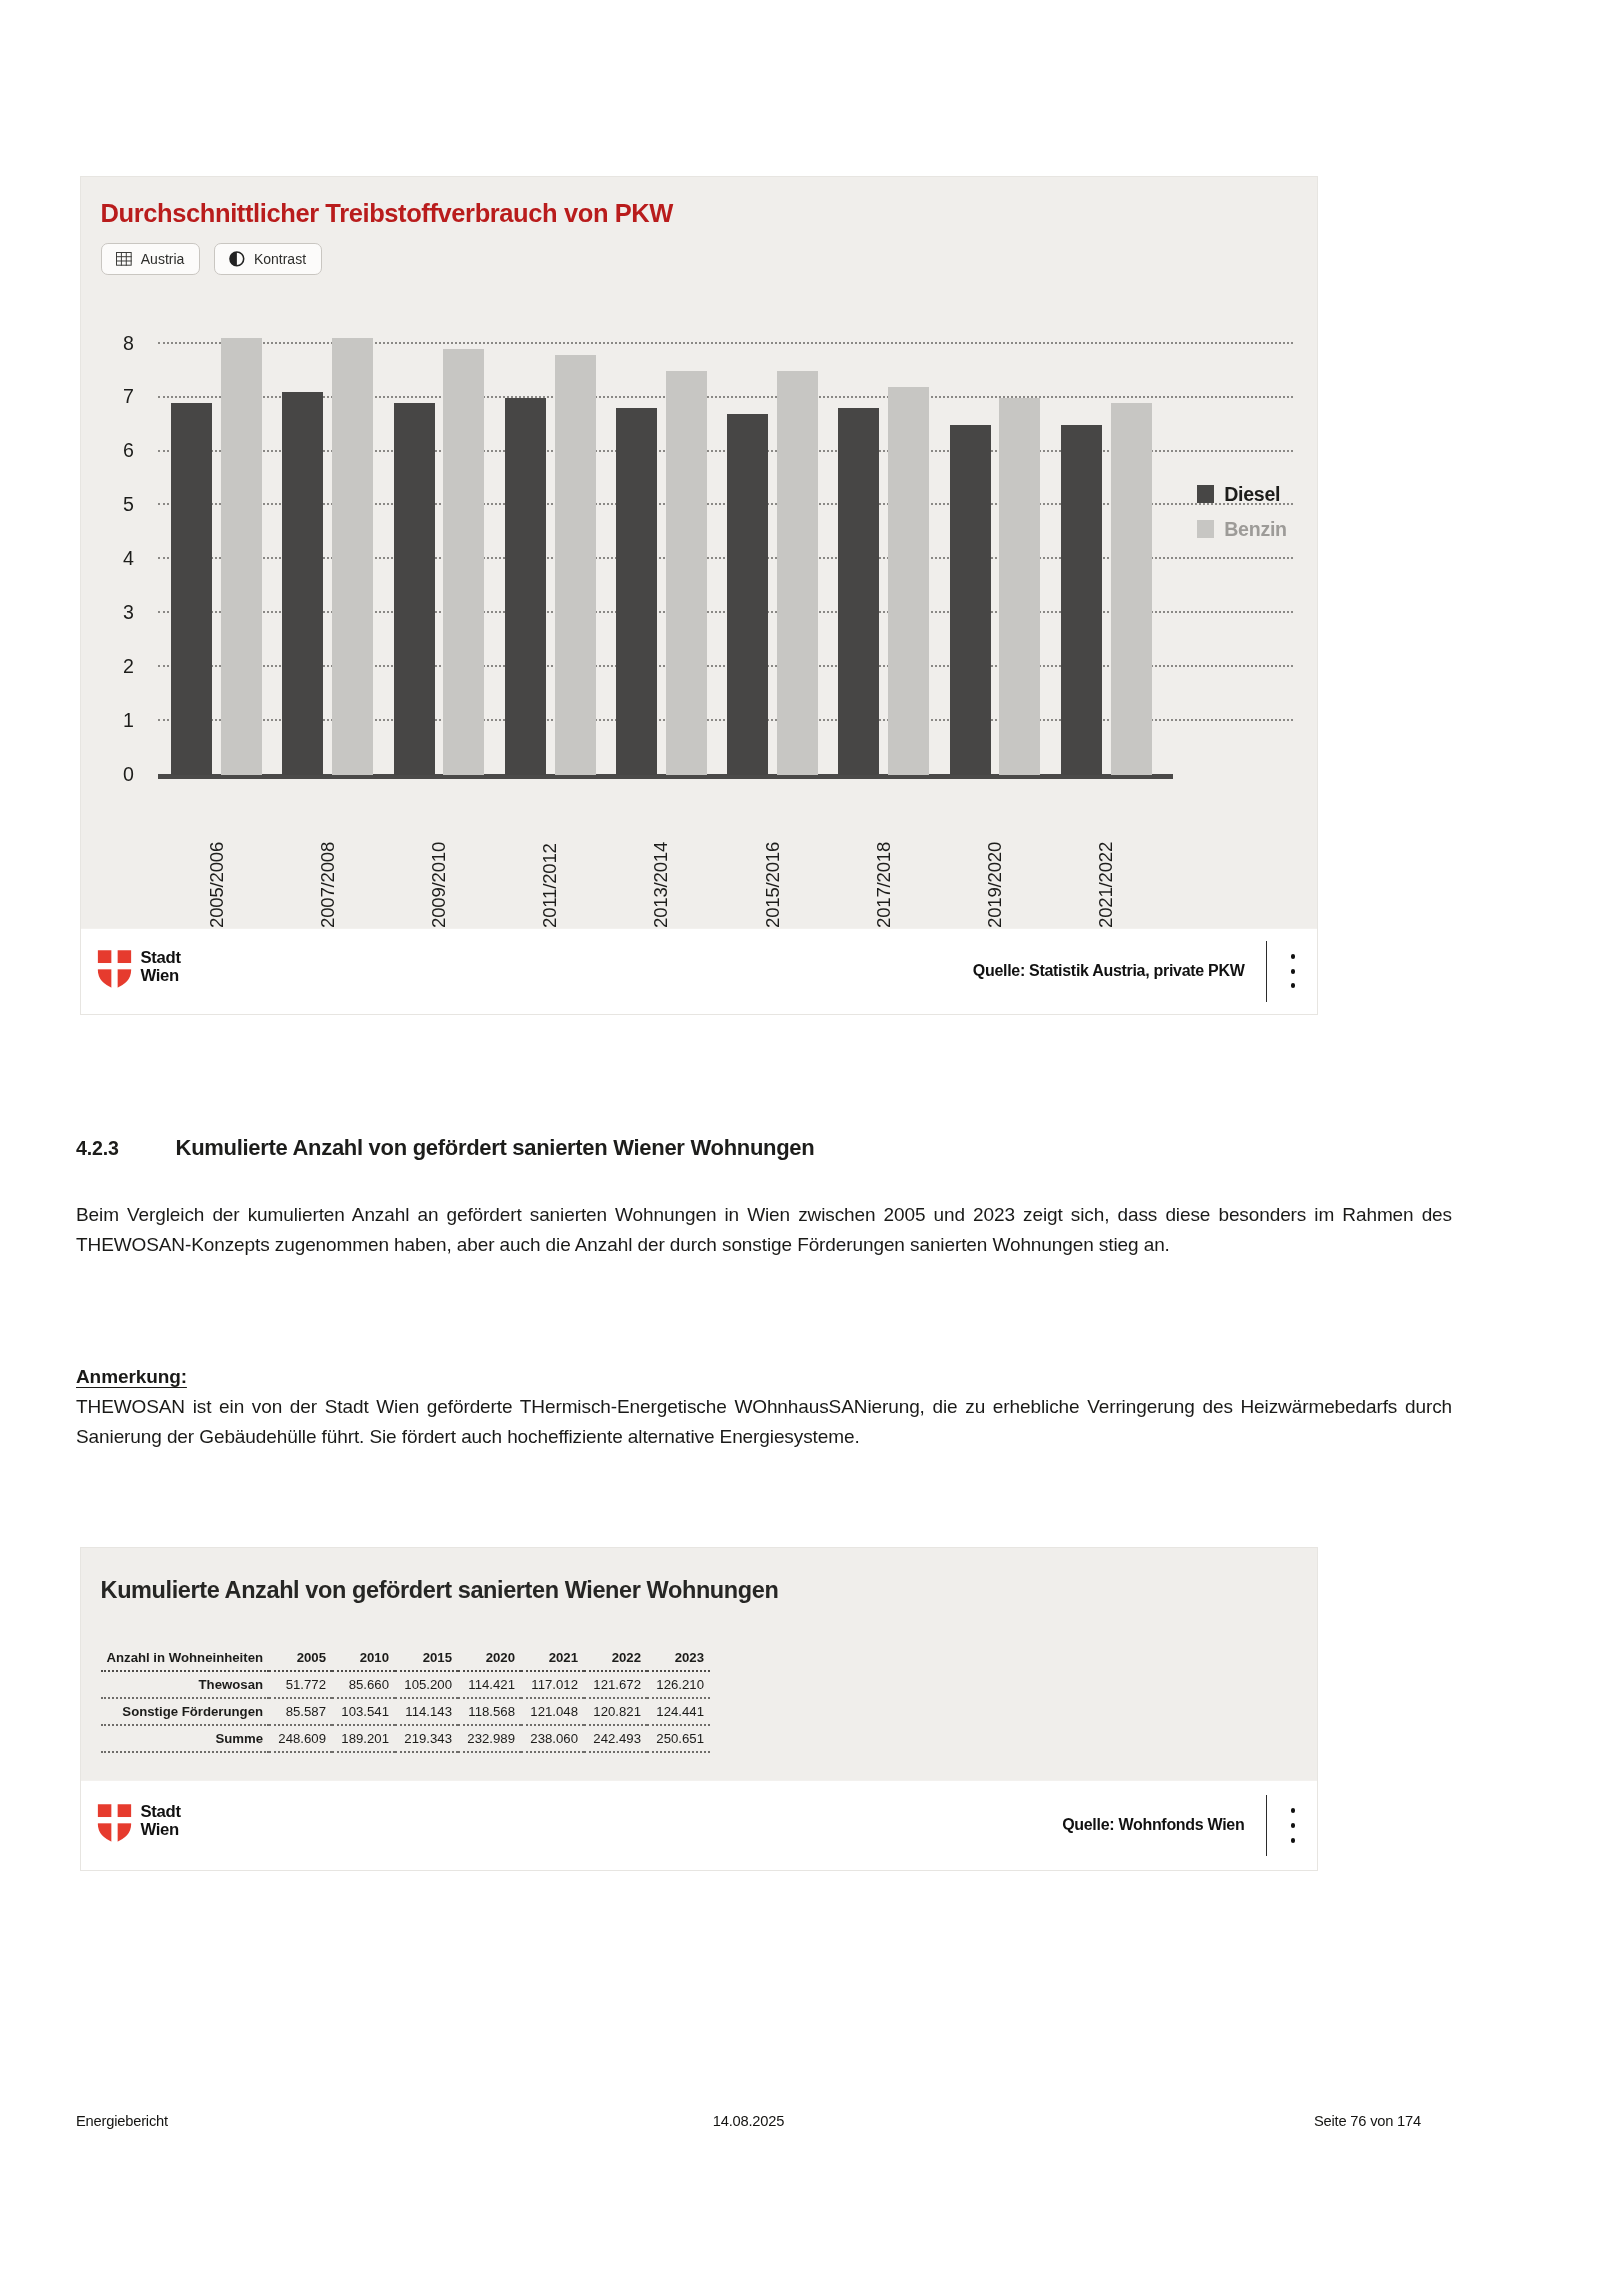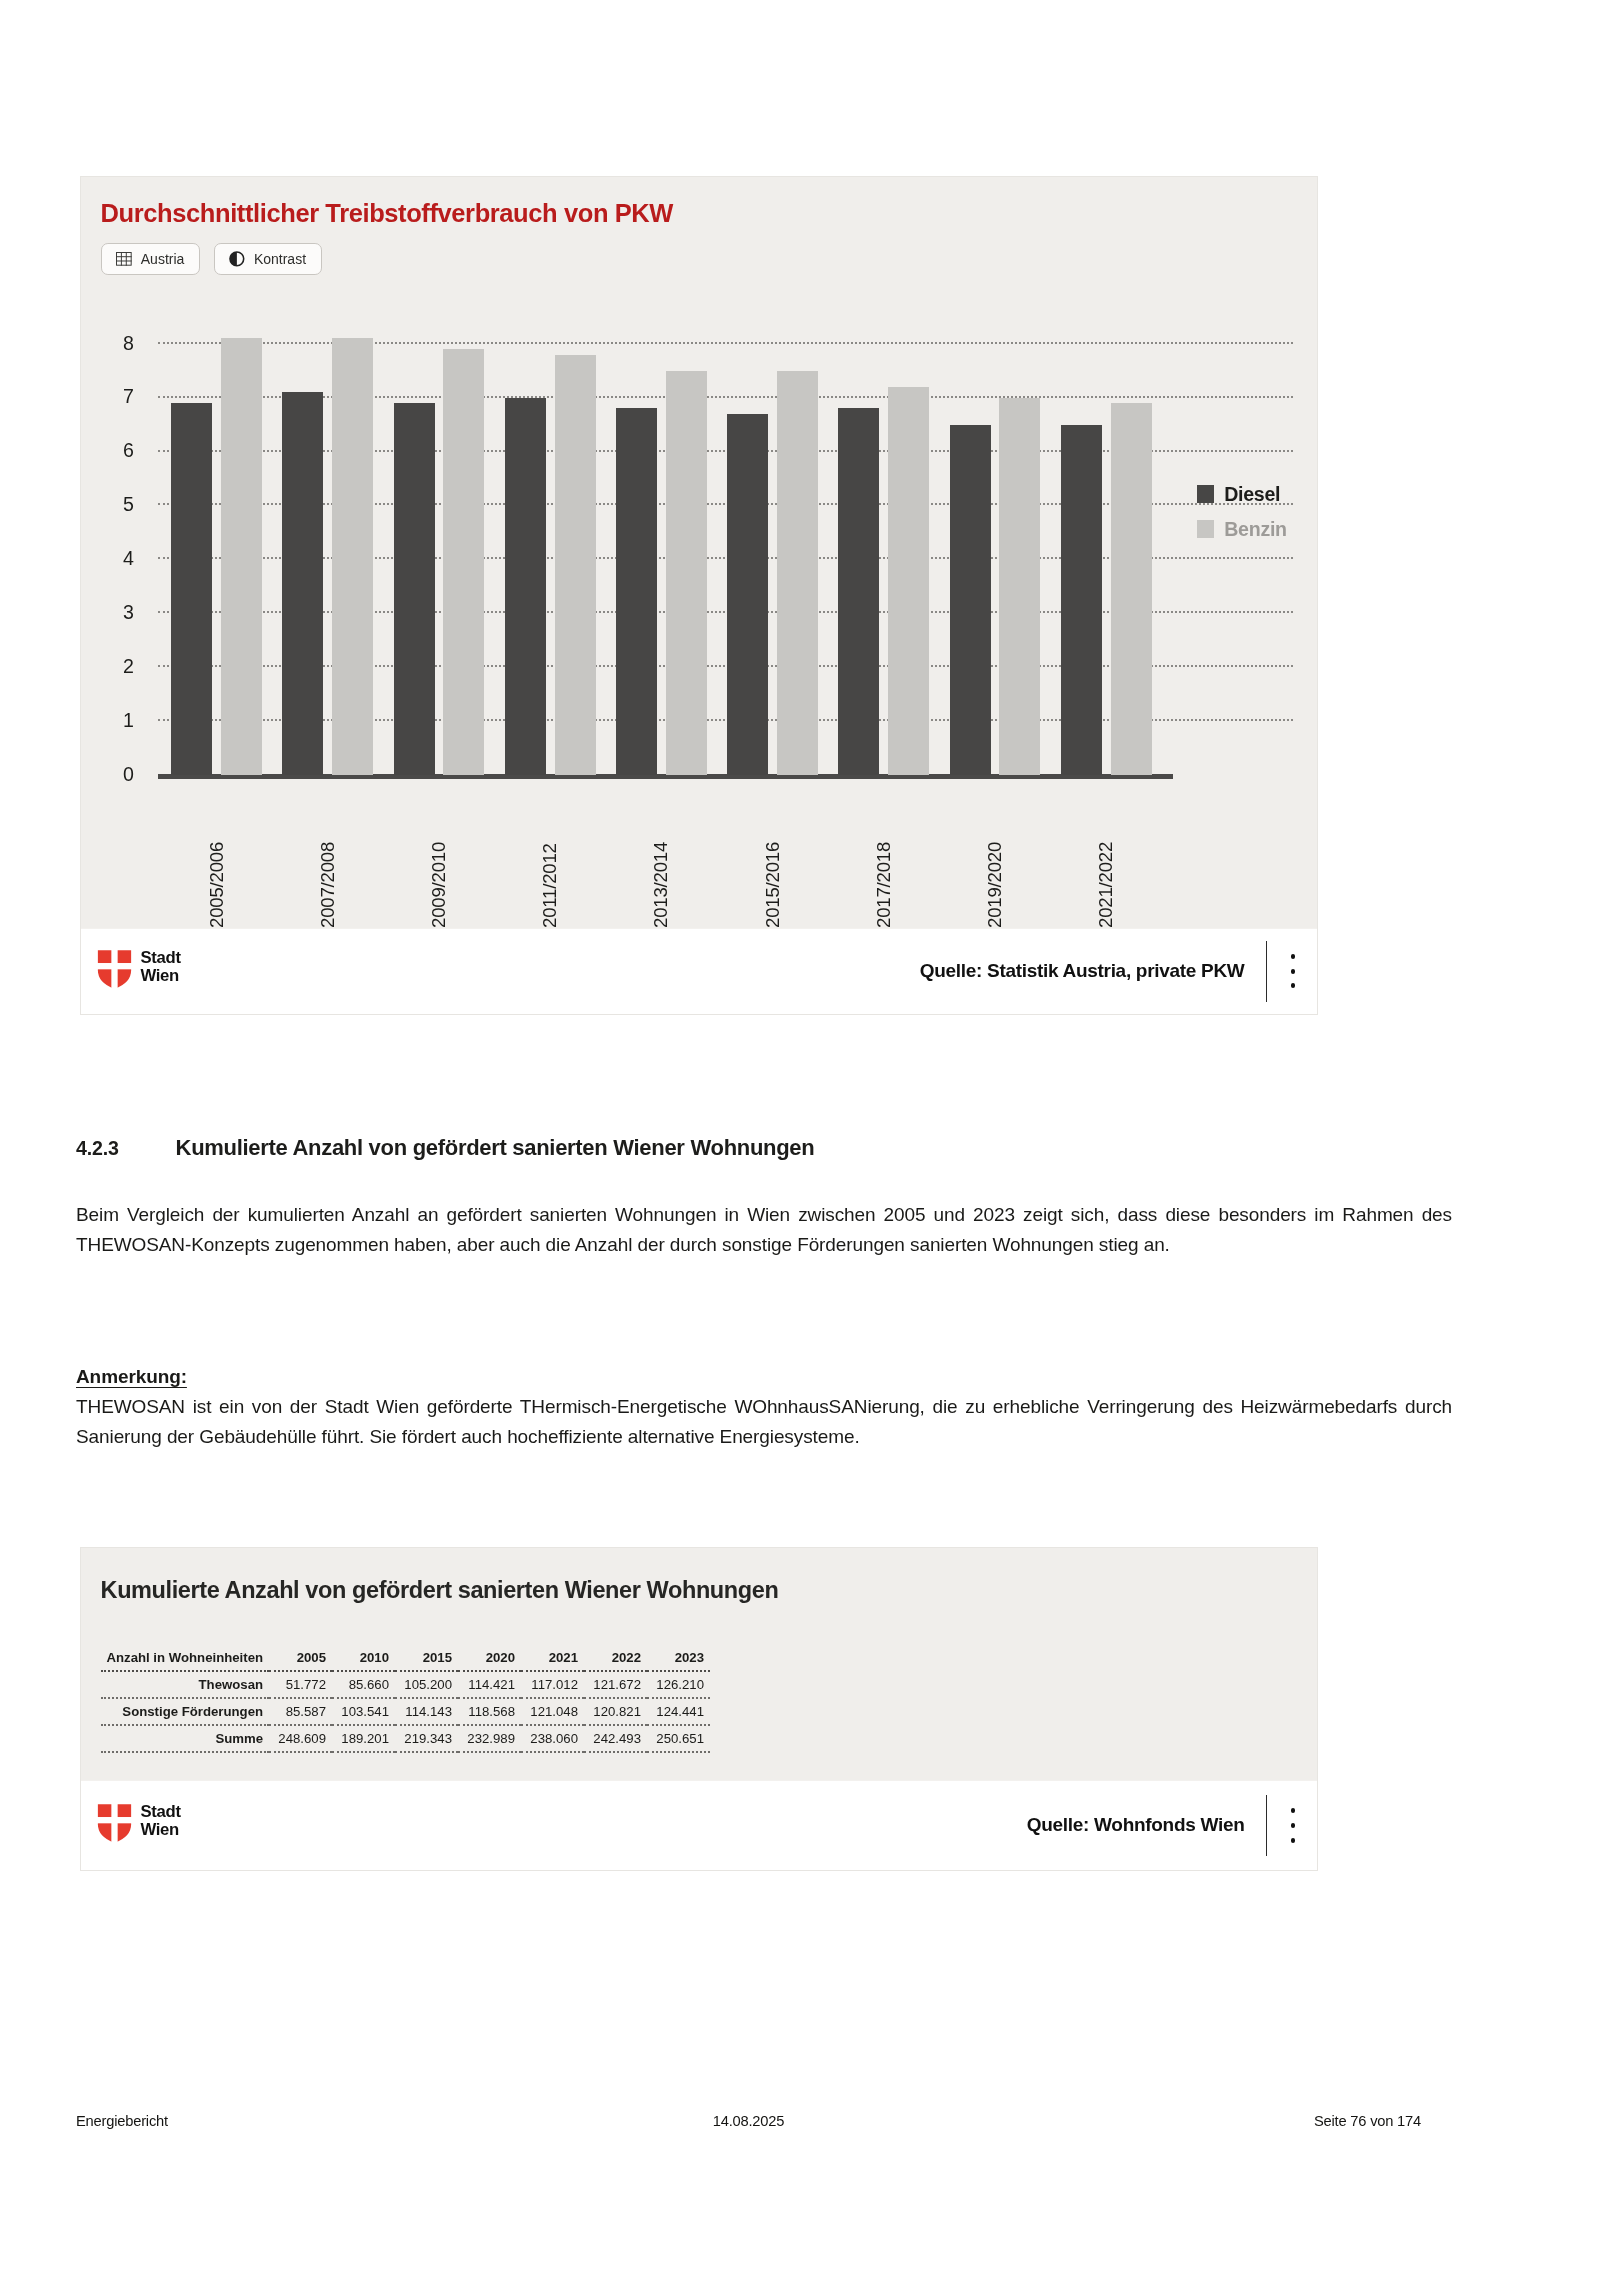--- a/index.html
+++ b/index.html
@@ -12,21 +12,21 @@
   
   .card { position:absolute; left:80px; width:1238px; background:#f0eeeb; border:1px solid #e7e5e1; }
   .card-body { padding:21.6px 19.6px 0 19.6px; }
   .card-footer {
     background:#ffffff; height:86px; display:flex; align-items:center;
     padding:0 15.7px 0 15.7px; border-top:1px solid #f3f1ee;
   }
   .logo { display:flex; align-items:flex-start; gap:8.8px; }
   .logo-text { font-size:16.7px; font-weight:700; line-height:1.1; color:#111; letter-spacing:-0.3px; }
   .footer-right { margin-left:auto; display:flex; align-items:center; }
-  .source-text { font-size:19px; font-weight:700; color:#111; letter-spacing:-0.3px; white-space:nowrap;margin-left:40px; }
+  .source-text { font-size:16px; font-weight:700; color:#111; letter-spacing:-0.3px; white-space:nowrap;margin-left:40px; }
   .kebab-divider { width:1px; height:61px; background:#2b2b2b; margin:0 17.6px 0 21.6px; }
   .kebab { display:flex; flex-direction:column; gap:9.8px; padding:5.9px; cursor:pointer; }
   .kebab .dot { width:4.9px; height:4.9px; border-radius:50%; background:#111; }
 
   
   .chart-title { font-size:25.5px; font-weight:700; color:#b91c1c; letter-spacing:-0.4px; }
   .chart-subtitle { font-size:23.5px; font-weight:400; color:#2c2c2a; margin-top:7.8px; letter-spacing:-0.3px; }
   .chip-row { display:flex; gap:13.7px; margin-top:15.7px; }
   .chip {
     display:flex; align-items:center; gap:8.8px; border:1px solid #c9c6c1; border-radius:6.9px;

